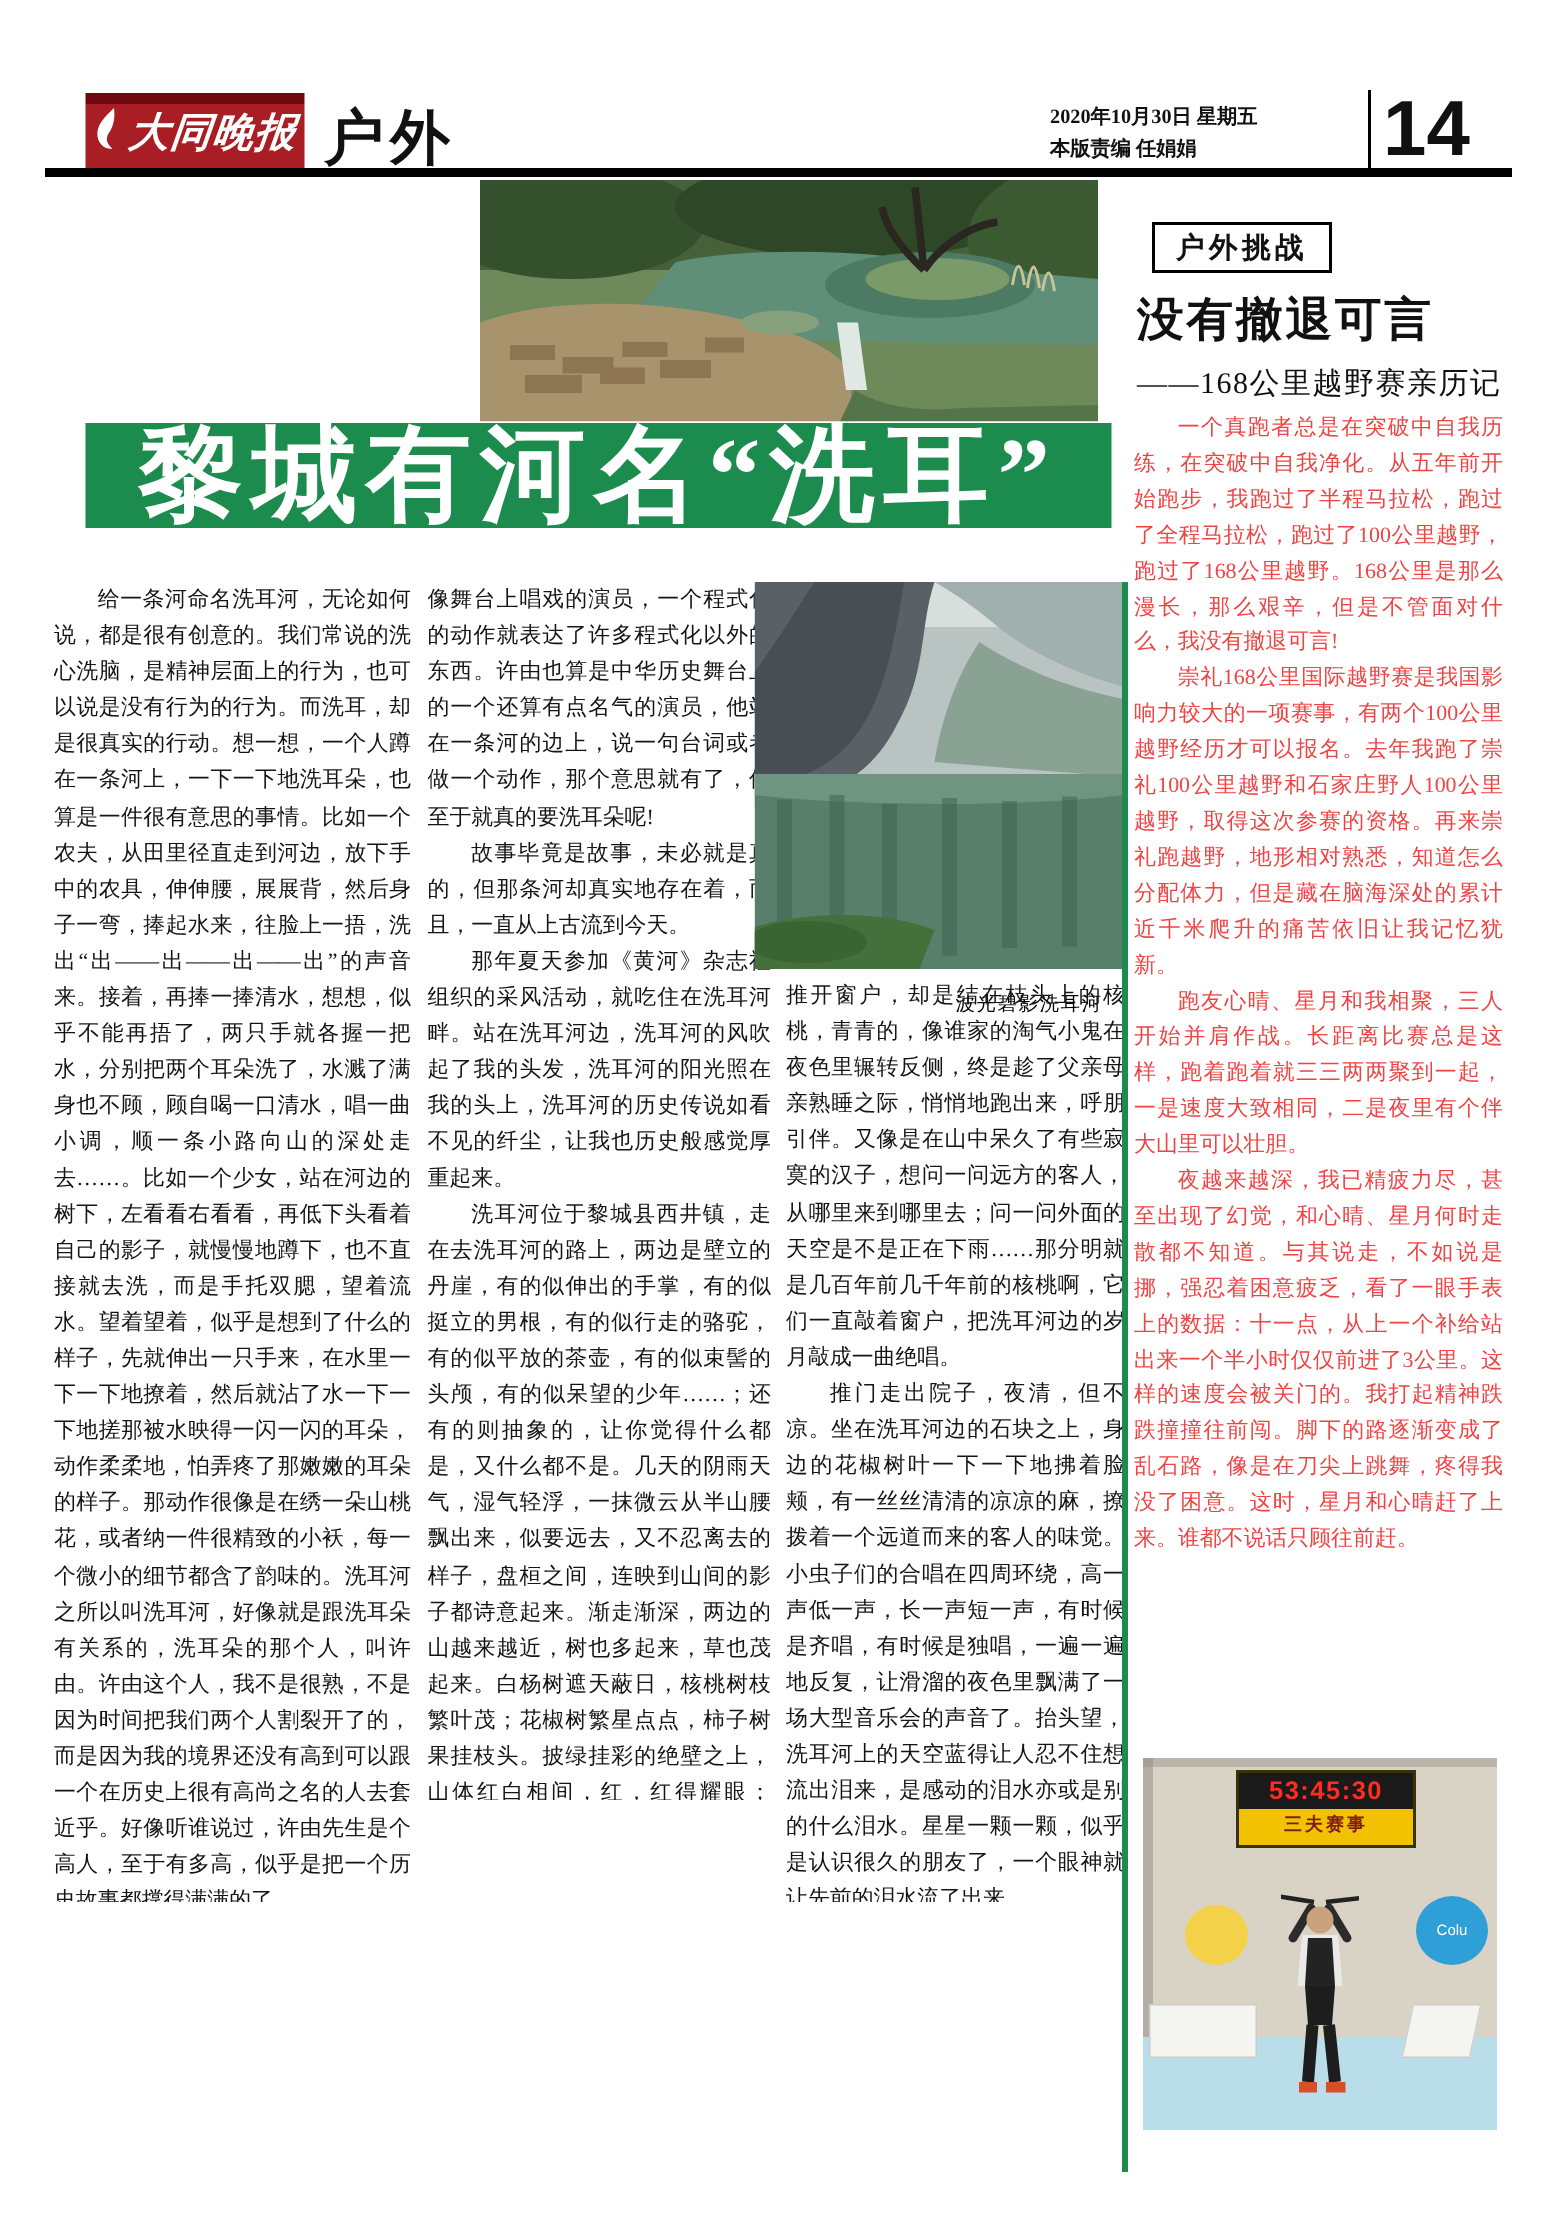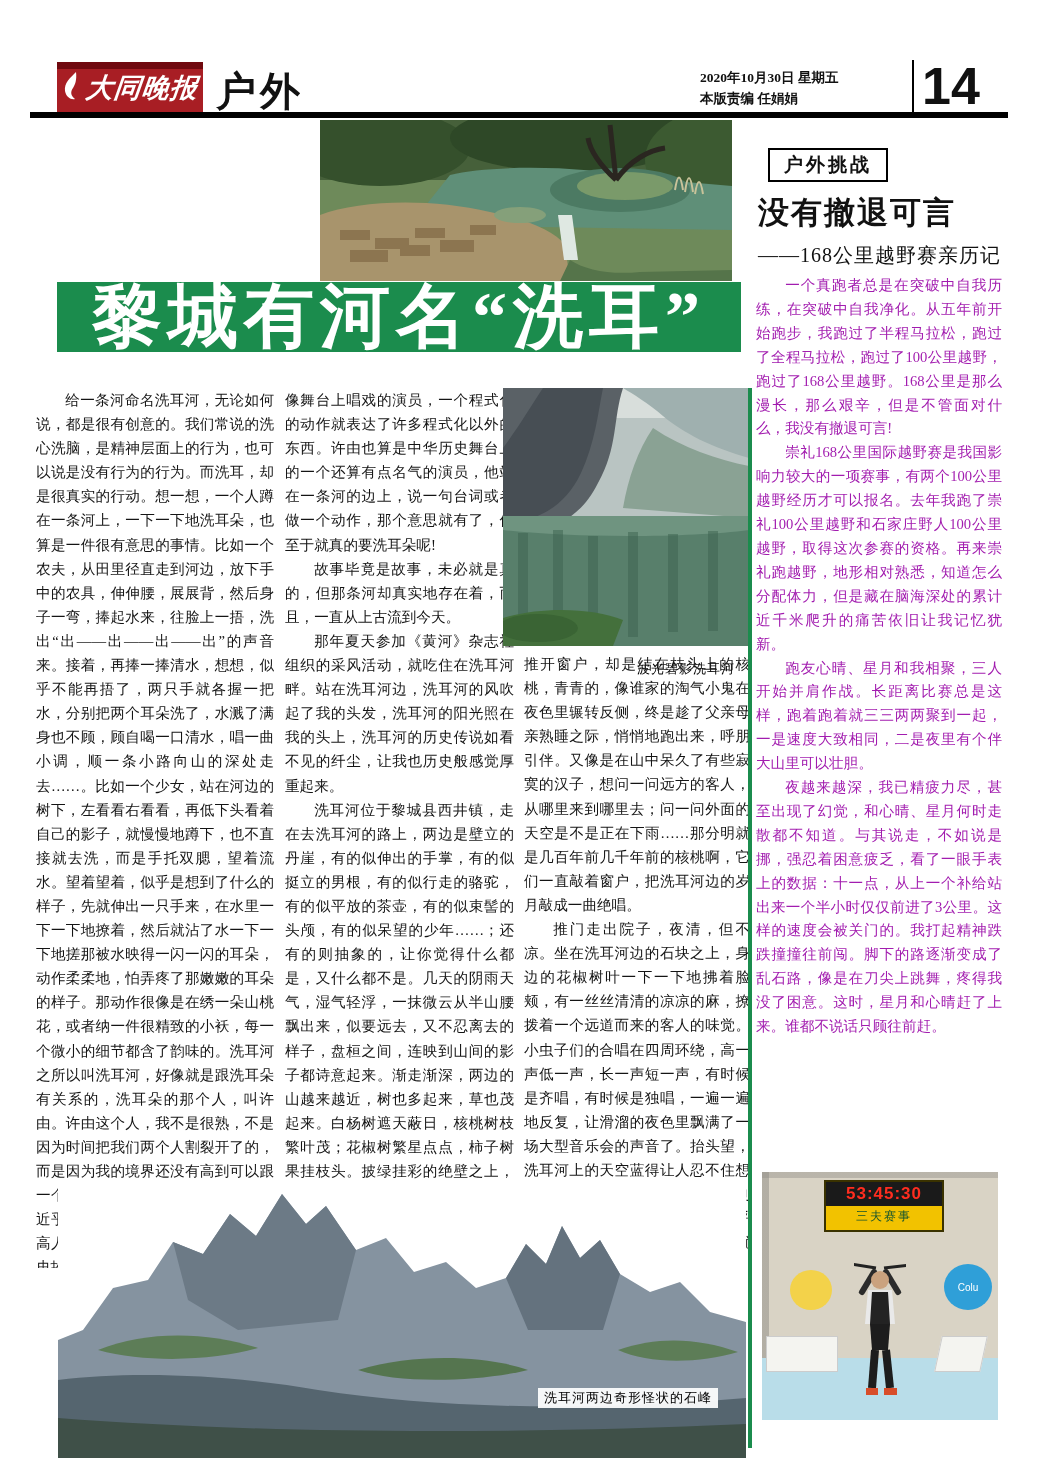--- a/index.html
+++ b/index.html
@@ -33,41 +33,41 @@
 
   
   .win-grid{position:absolute;left:0;top:0;width:100%;height:75%;
       background-image:linear-gradient(90deg,rgba(90,90,90,.55) 0 7px,transparent 7px 34px),
                        linear-gradient(180deg,rgba(90,90,90,.45) 0 6px,transparent 6px 30px);
       opacity:.55;}
   .clockboard{position:absolute;left:62px;top:8px;width:116px;height:48px;background:#f2c200;border:2px solid #3a3200;
       display:flex;flex-direction:column;align-items:center;}
   .clock-digits{width:100%;text-align:center;background:#1a1a1a;color:#ff2d1f;font-family:Liberation Sans, sans-serif;
       font-weight:bold;font-size:17px;line-height:24px;letter-spacing:1px;}
-  .clock-brand{font-size:12px;font-weight:normal;color:#14532d;line-height:20px;letter-spacing:2px;}
+  .clock-brand{font-size:12px;font-weight:bold;color:#7f1d1d;line-height:20px;letter-spacing:2px;}
   .balloon{position:absolute;border-radius:50%;}
   .mat{position:absolute;left:0;bottom:0;width:100%;height:62px;background:#b9dde9;}
   .barrier{position:absolute;bottom:48px;height:34px;background:#f4f4f0;border:1px solid #ccc;}
   .runner{position:absolute;left:92px;top:78px;width:52px;height:150px;}
 
   
   .col{position:absolute;top:388px;font-size:14.6px;line-height:24.1px;text-align:justify;overflow:hidden;color:#141414;}
   .col p{margin:0;text-indent:2em;}
   .col p.noindent{text-indent:0;}
   .col1{left:36px;width:238px;height:880px;}
   .col2{left:285px;width:229px;height:812px;}
   .col3text{left:524px;top:652px;width:226px;height:616px;}
 
   
   .green-rule{left:748px;top:388px;width:4px;height:1060px;background:#1b8c4d;}
   .kicker{left:768px;top:148px;border:2px solid #000;padding:2px 14px;font-size:19px;font-weight:bold;letter-spacing:3px;}
   .sb-headline{left:758px;top:192px;font-size:31px;font-weight:900;letter-spacing:2px;}
   .sb-subtitle{left:758px;top:242px;font-size:20px;letter-spacing:1px;}
   .sb-body{left:756px;top:274px;width:246px;height:888px;font-size:14.6px;line-height:23.9px;
-           text-align:justify;overflow:hidden;color:#a21caf;}
+           text-align:justify;overflow:hidden;color:#ef4444;}
   .sb-body p{margin:0;text-indent:2em;}
 </style>
 </head>
 <body>
 
 <div class="page">
 
   <div class="abs masthead">
     <span>
       <svg width="20" height="30" viewBox="0 0 20 30">
@@ -138,34 +138,20 @@
     </svg>
     <div class="caption" style="right:8px;bottom:22px;">波光碧影洗耳河</div>
   </div>
 
   <div class="col col3text">
     <p class="noindent">推开窗户，却是结在枝头上的核桃，青青的，像谁家的淘气小鬼在夜色里辗转反侧，终是趁了父亲母亲熟睡之际，悄悄地跑出来，呼朋引伴。又像是在山中呆久了有些寂寞的汉子，想问一问远方的客人，从哪里来到哪里去；问一问外面的天空是不是正在下雨……那分明就是几百年前几千年前的核桃啊，它们一直敲着窗户，把洗耳河边的岁月敲成一曲绝唱。</p>
     <p>推门走出院子，夜清，但不凉。坐在洗耳河边的石块之上，身边的花椒树叶一下一下地拂着脸颊，有一丝丝清清的凉凉的麻，撩拨着一个远道而来的客人的味觉。小虫子们的合唱在四周环绕，高一声低一声，长一声短一声，有时候是齐唱，有时候是独唱，一遍一遍地反复，让滑溜的夜色里飘满了一场大型音乐会的声音了。抬头望，洗耳河上的天空蓝得让人忍不住想流出泪来，是感动的泪水亦或是别的什么泪水。星星一颗一颗，似乎是认识很久的朋友了，一个眼神就让先前的泪水流了出来。</p>
 
   </div>
 
-  <div class="abs photo photo-peaks">
-    <svg width="688" height="278" viewBox="0 0 688 278" preserveAspectRatio="none">
-      <rect width="688" height="278" fill="#ffffff"></rect>
-      <path d="M0,278 L0,160 L25,150 L55,108 L90,100 L115,62 L145,74 L172,34 L198,56 L224,14 L248,44 L268,26 L298,70 L328,58 L356,92 L388,82 L418,108 L448,98 L468,64 L488,84 L504,46 L522,78 L542,60 L562,94 L592,112 L622,102 L652,132 L688,142 L688,278 Z" fill="#8593a0"></path>
-      <path d="M115,62 L145,74 L172,34 L198,56 L224,14 L248,44 L268,26 L298,70 L280,140 L180,150 L130,120 Z" fill="#6c7a86"></path>
-      <path d="M448,98 L468,64 L488,84 L504,46 L522,78 L542,60 L562,94 L545,150 L470,150 Z" fill="#64727e"></path>
-      <path d="M0,278 L0,200 C80,190 180,196 260,210 C380,228 520,232 688,218 L688,278 Z" fill="#55656f"></path>
-      <path d="M40,170 C90,150 150,152 200,168 C160,180 90,184 40,170 Z" fill="#5d7d57"></path>
-      <path d="M300,190 C360,172 430,176 470,190 C420,202 340,204 300,190 Z" fill="#55754f"></path>
-      <path d="M560,170 C600,156 640,158 680,172 C640,184 590,184 560,170 Z" fill="#5d7d57"></path>
-      <path d="M0,278 L0,238 C180,252 420,256 688,244 L688,278 Z" fill="#3f5048"></path>
-    </svg>
-    <div class="caption" style="left:480px;top:208px;">洗耳河两边奇形怪状的石峰</div>
-  </div>
 
   <div class="abs green-rule"></div>
   <div class="abs kicker">户外挑战</div>
   <div class="abs sb-headline">没有撤退可言</div>
   <div class="abs sb-subtitle">——168公里越野赛亲历记</div>
 
   <div class="abs sb-body">
     <p>一个真跑者总是在突破中自我历练，在突破中自我净化。从五年前开始跑步，我跑过了半程马拉松，跑过了全程马拉松，跑过了100公里越野，跑过了168公里越野。168公里是那么漫长，那么艰辛，但是不管面对什么，我没有撤退可言!</p>
     <p>崇礼168公里国际越野赛是我国影响力较大的一项赛事，有两个100公里越野经历才可以报名。去年我跑了崇礼100公里越野和石家庄野人100公里越野，取得这次参赛的资格。再来崇礼跑越野，地形相对熟悉，知道怎么分配体力，但是藏在脑海深处的累计近千米爬升的痛苦依旧让我记忆犹新。</p>
     <p>跑友心晴、星月和我相聚，三人开始并肩作战。长距离比赛总是这样，跑着跑着就三三两两聚到一起，一是速度大致相同，二是夜里有个伴大山里可以壮胆。</p>

